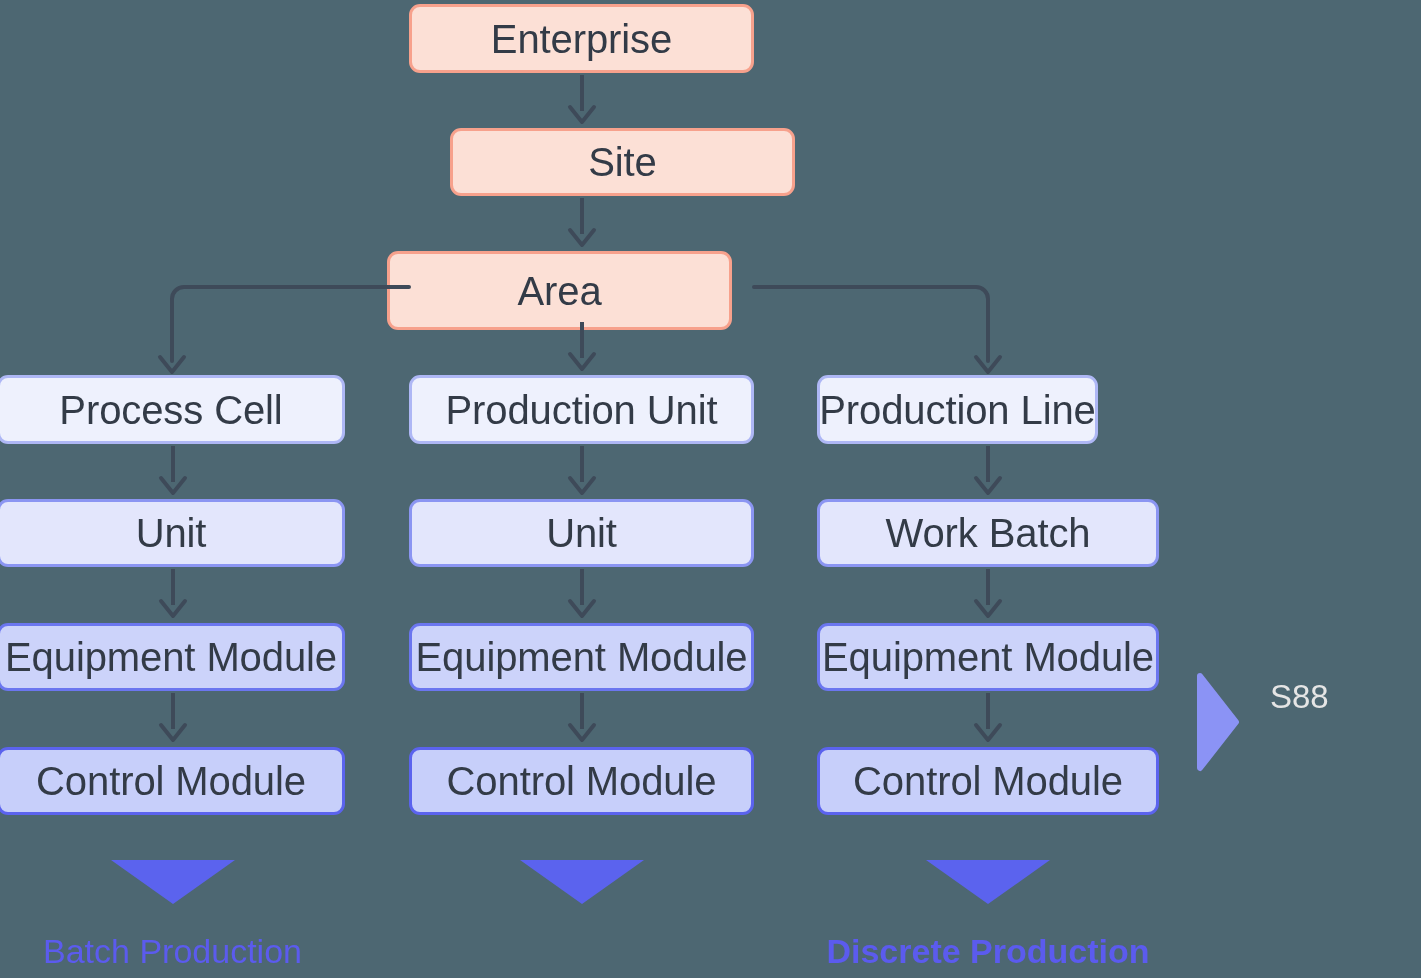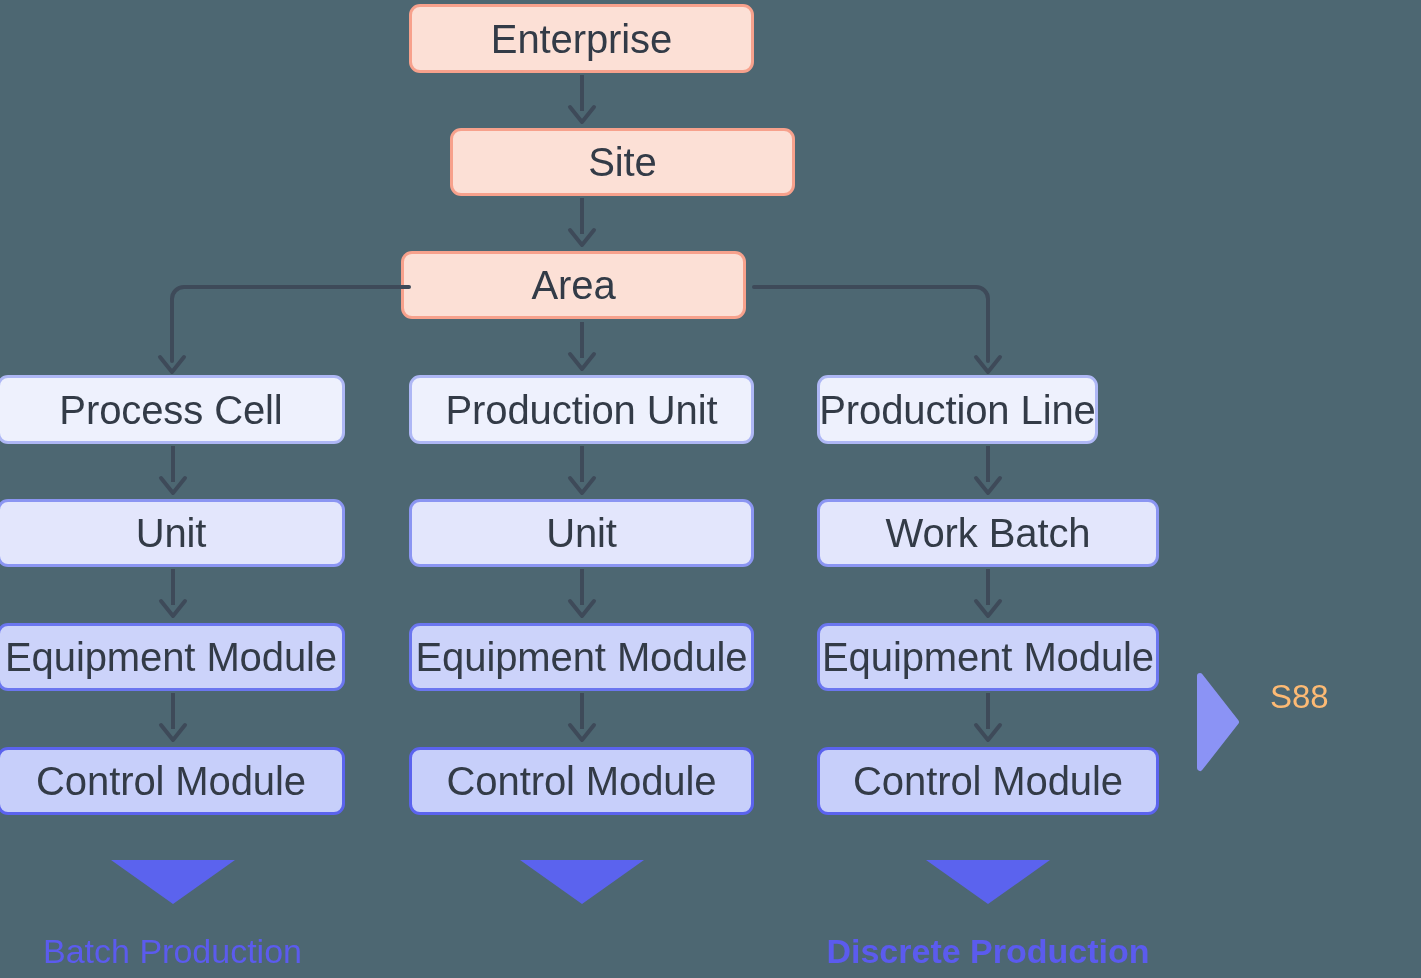--- a/index.html
+++ b/index.html
@@ -89,21 +89,21 @@
     top: 672px;
     width: 44px;
     height: 100px;
   }
   .s88-arrow svg { display: block; overflow: visible; }
 
   .s88-text {
     position: absolute;
     left: 1270px;
     top: 676px;
-    color: #fdba74;
+    color: #e5e5e5;
     font-size: 33px;
     line-height: 1.27;
     white-space: nowrap;
   }
 </style>
 </head>
 <body>
 
 <div id="diagram">
 
@@ -122,21 +122,21 @@
     <span>Site</span>
   </div>
 
   <div class="v-arrow" style="left:565px; top:198px; height:50px;">
     <svg width="34" height="50" viewBox="0 0 34 50">
       <path d="M17 0 V36" stroke="#3e4a59" stroke-width="4" fill="none"></path>
       <path d="M5 32 L17 47 L29 32" stroke="#3e4a59" stroke-width="4" fill="none" stroke-linecap="round" stroke-linejoin="round"></path>
     </svg>
   </div>
 
-  <div class="node lvl-top" style="left:401px; top:251px; width:345px; height:68px;">
+  <div class="node lvl-top" style="left:387px; top:251px; width:345px; height:79px;">
     <span>Area</span>
   </div>
 
   <div class="branch" style="left:160px; top:275px; width:260px; height:105px;">
     <svg width="260" height="105" viewBox="0 0 260 105">
       <path d="M249 12 H24 a12 12 0 0 0 -12 12 V86" stroke="#3e4a59" stroke-width="4" fill="none" stroke-linecap="round"></path>
       <path d="M0 82 L12 97 L24 82" stroke="#3e4a59" stroke-width="4" fill="none" stroke-linecap="round" stroke-linejoin="round"></path>
     </svg>
   </div>
 

